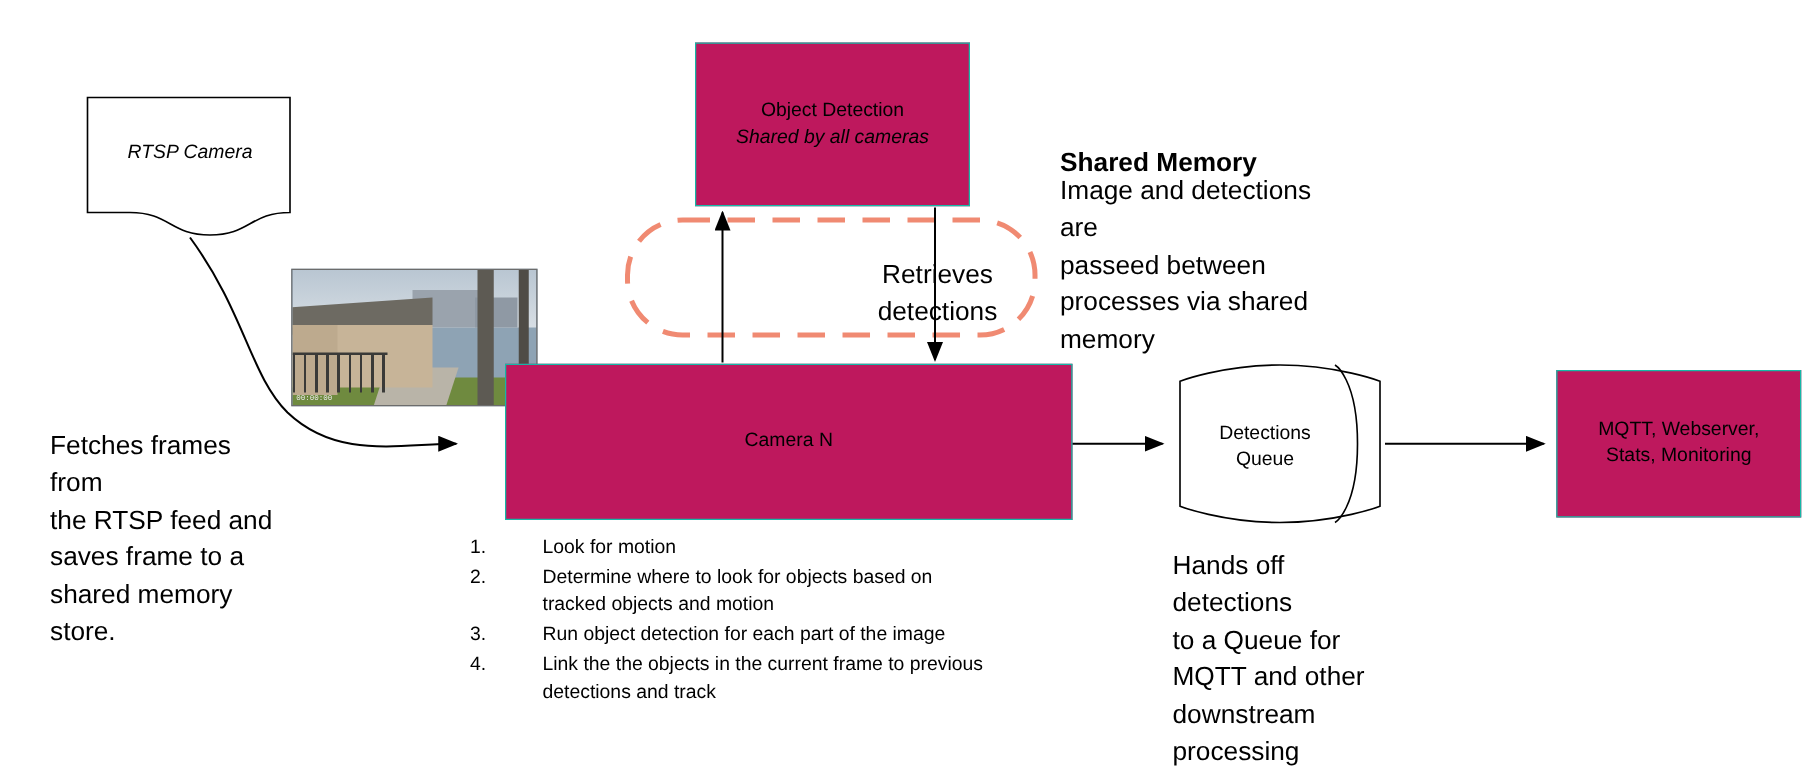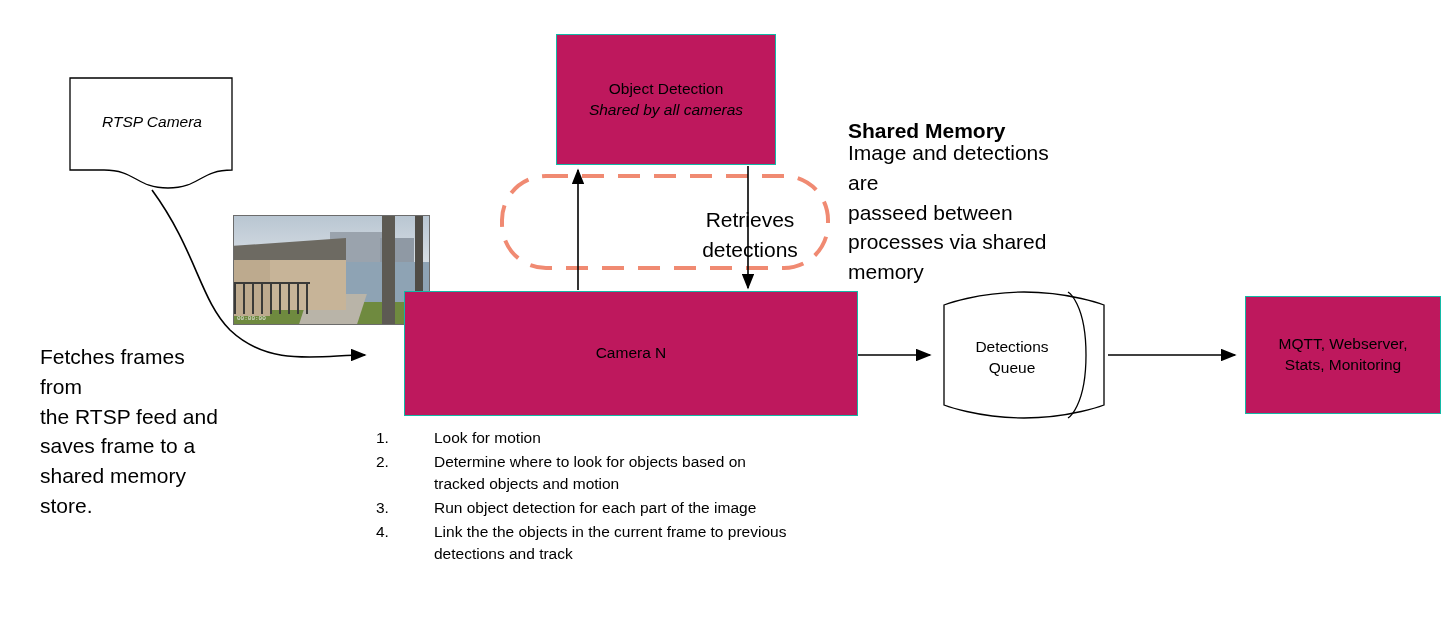--- a/index.html
+++ b/index.html
@@ -226,20 +226,25 @@
 saves frame to a
 shared memory
 store.</div>
 
   <div class="plaintext bold" style="left:848px; top:116px; width:230px;">Shared Memory</div>
   <div class="plaintext" style="left:848px; top:138px; width:220px;">Image and detections are
 passeed between
 processes via shared
 memory</div>
 
+  <div class="plaintext" style="left:938px; top:438px; width:190px;">Hands off detections
+to a Queue for
+MQTT and other
+downstream
+processing</div>
 
   <div class="steps" style="left:376px; top:427px; width:420px;">
     <div class="row">
       <div class="num">1.</div>
       <div class="txt">Look for motion</div>
     </div>
     <div class="row">
       <div class="num">2.</div>
       <div class="txt">Determine where to look for objects
 based on tracked objects and motion</div>

